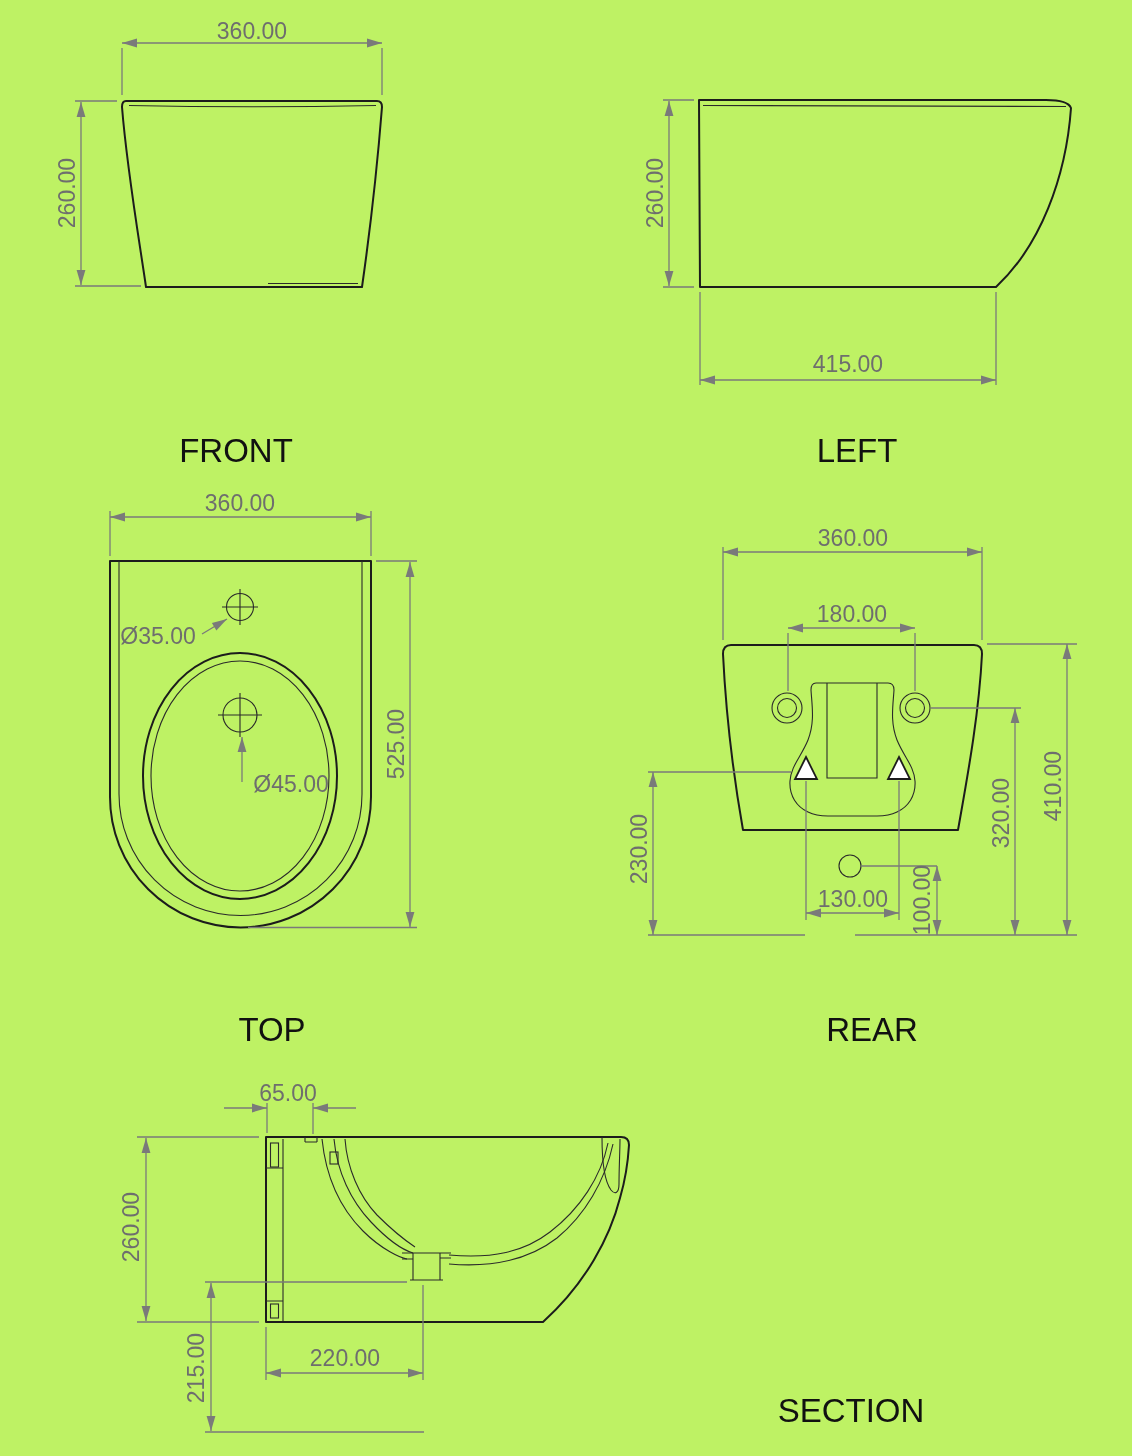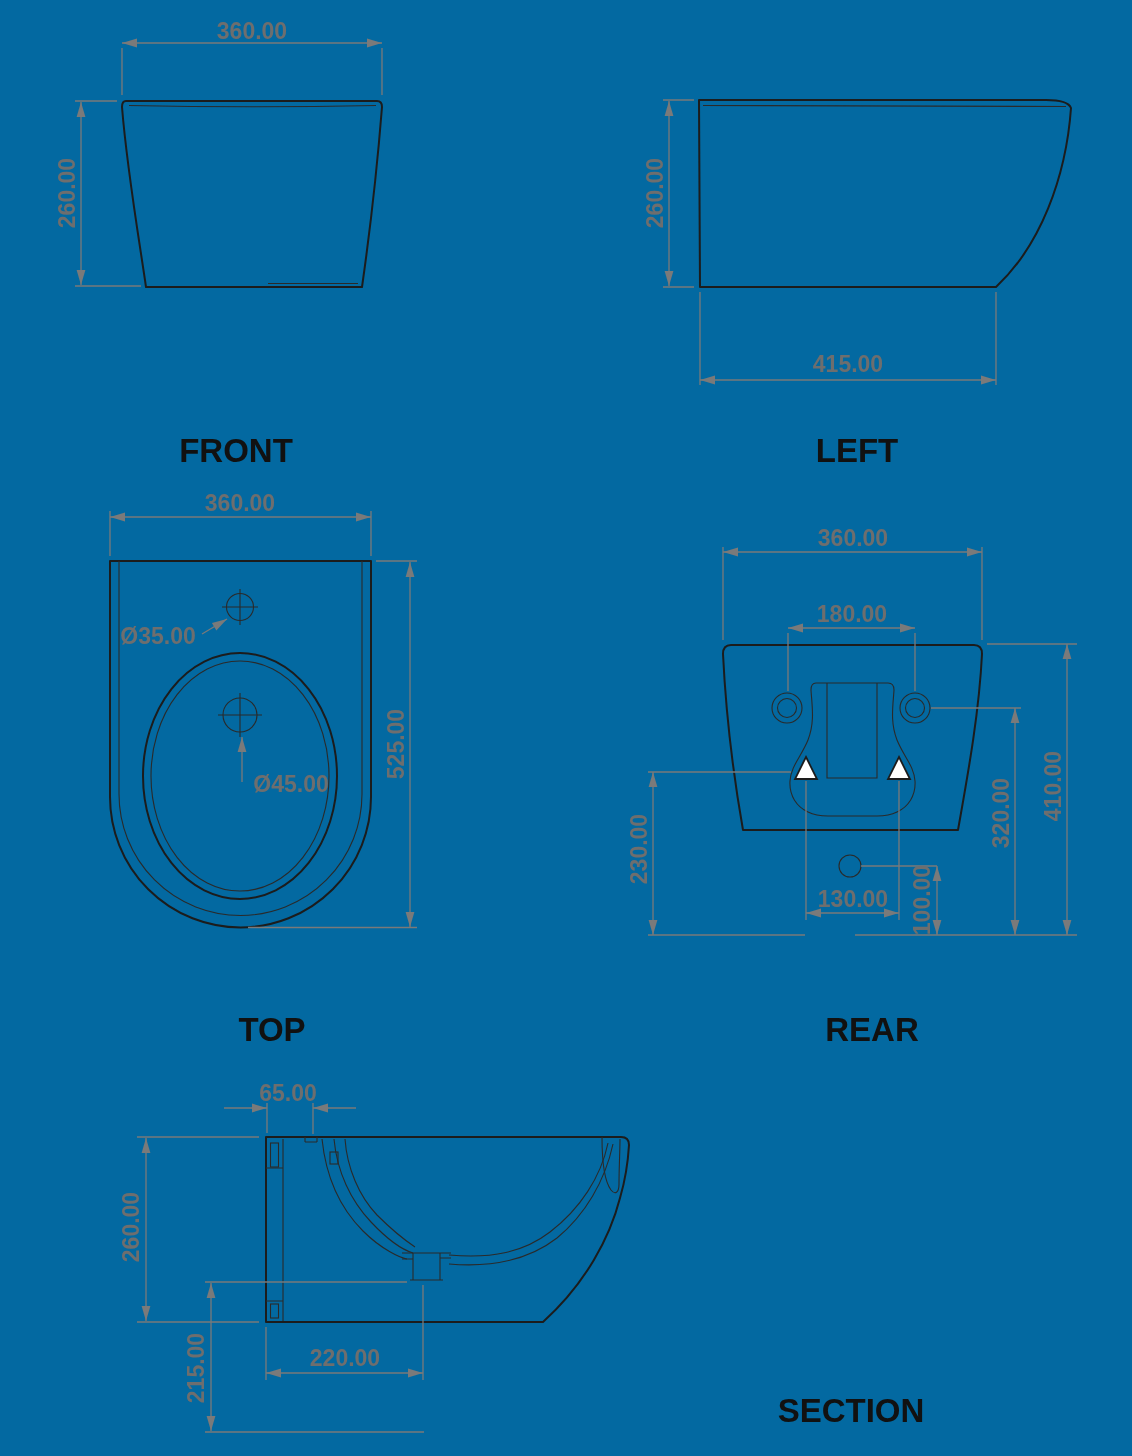--- a/index.html
+++ b/index.html
@@ -4,23 +4,22 @@
 <style>
   html, body {
     margin: 0;
     padding: 0;
     background: #ffffff;
     font-family: "Liberation Sans", sans-serif;
   }
   .sheet {
     width: 1132px;
     height: 1456px;
-    background: #0369a1;
+    background: #bef264;
     position: relative;
-    font-weight: bold;
   }
   svg { display: block; }
   .obj {
     stroke: #1c1c1c;
     stroke-width: 2;
     fill: none;
     stroke-linecap: round;
     stroke-linejoin: round;
   }
   .obj-thin {

